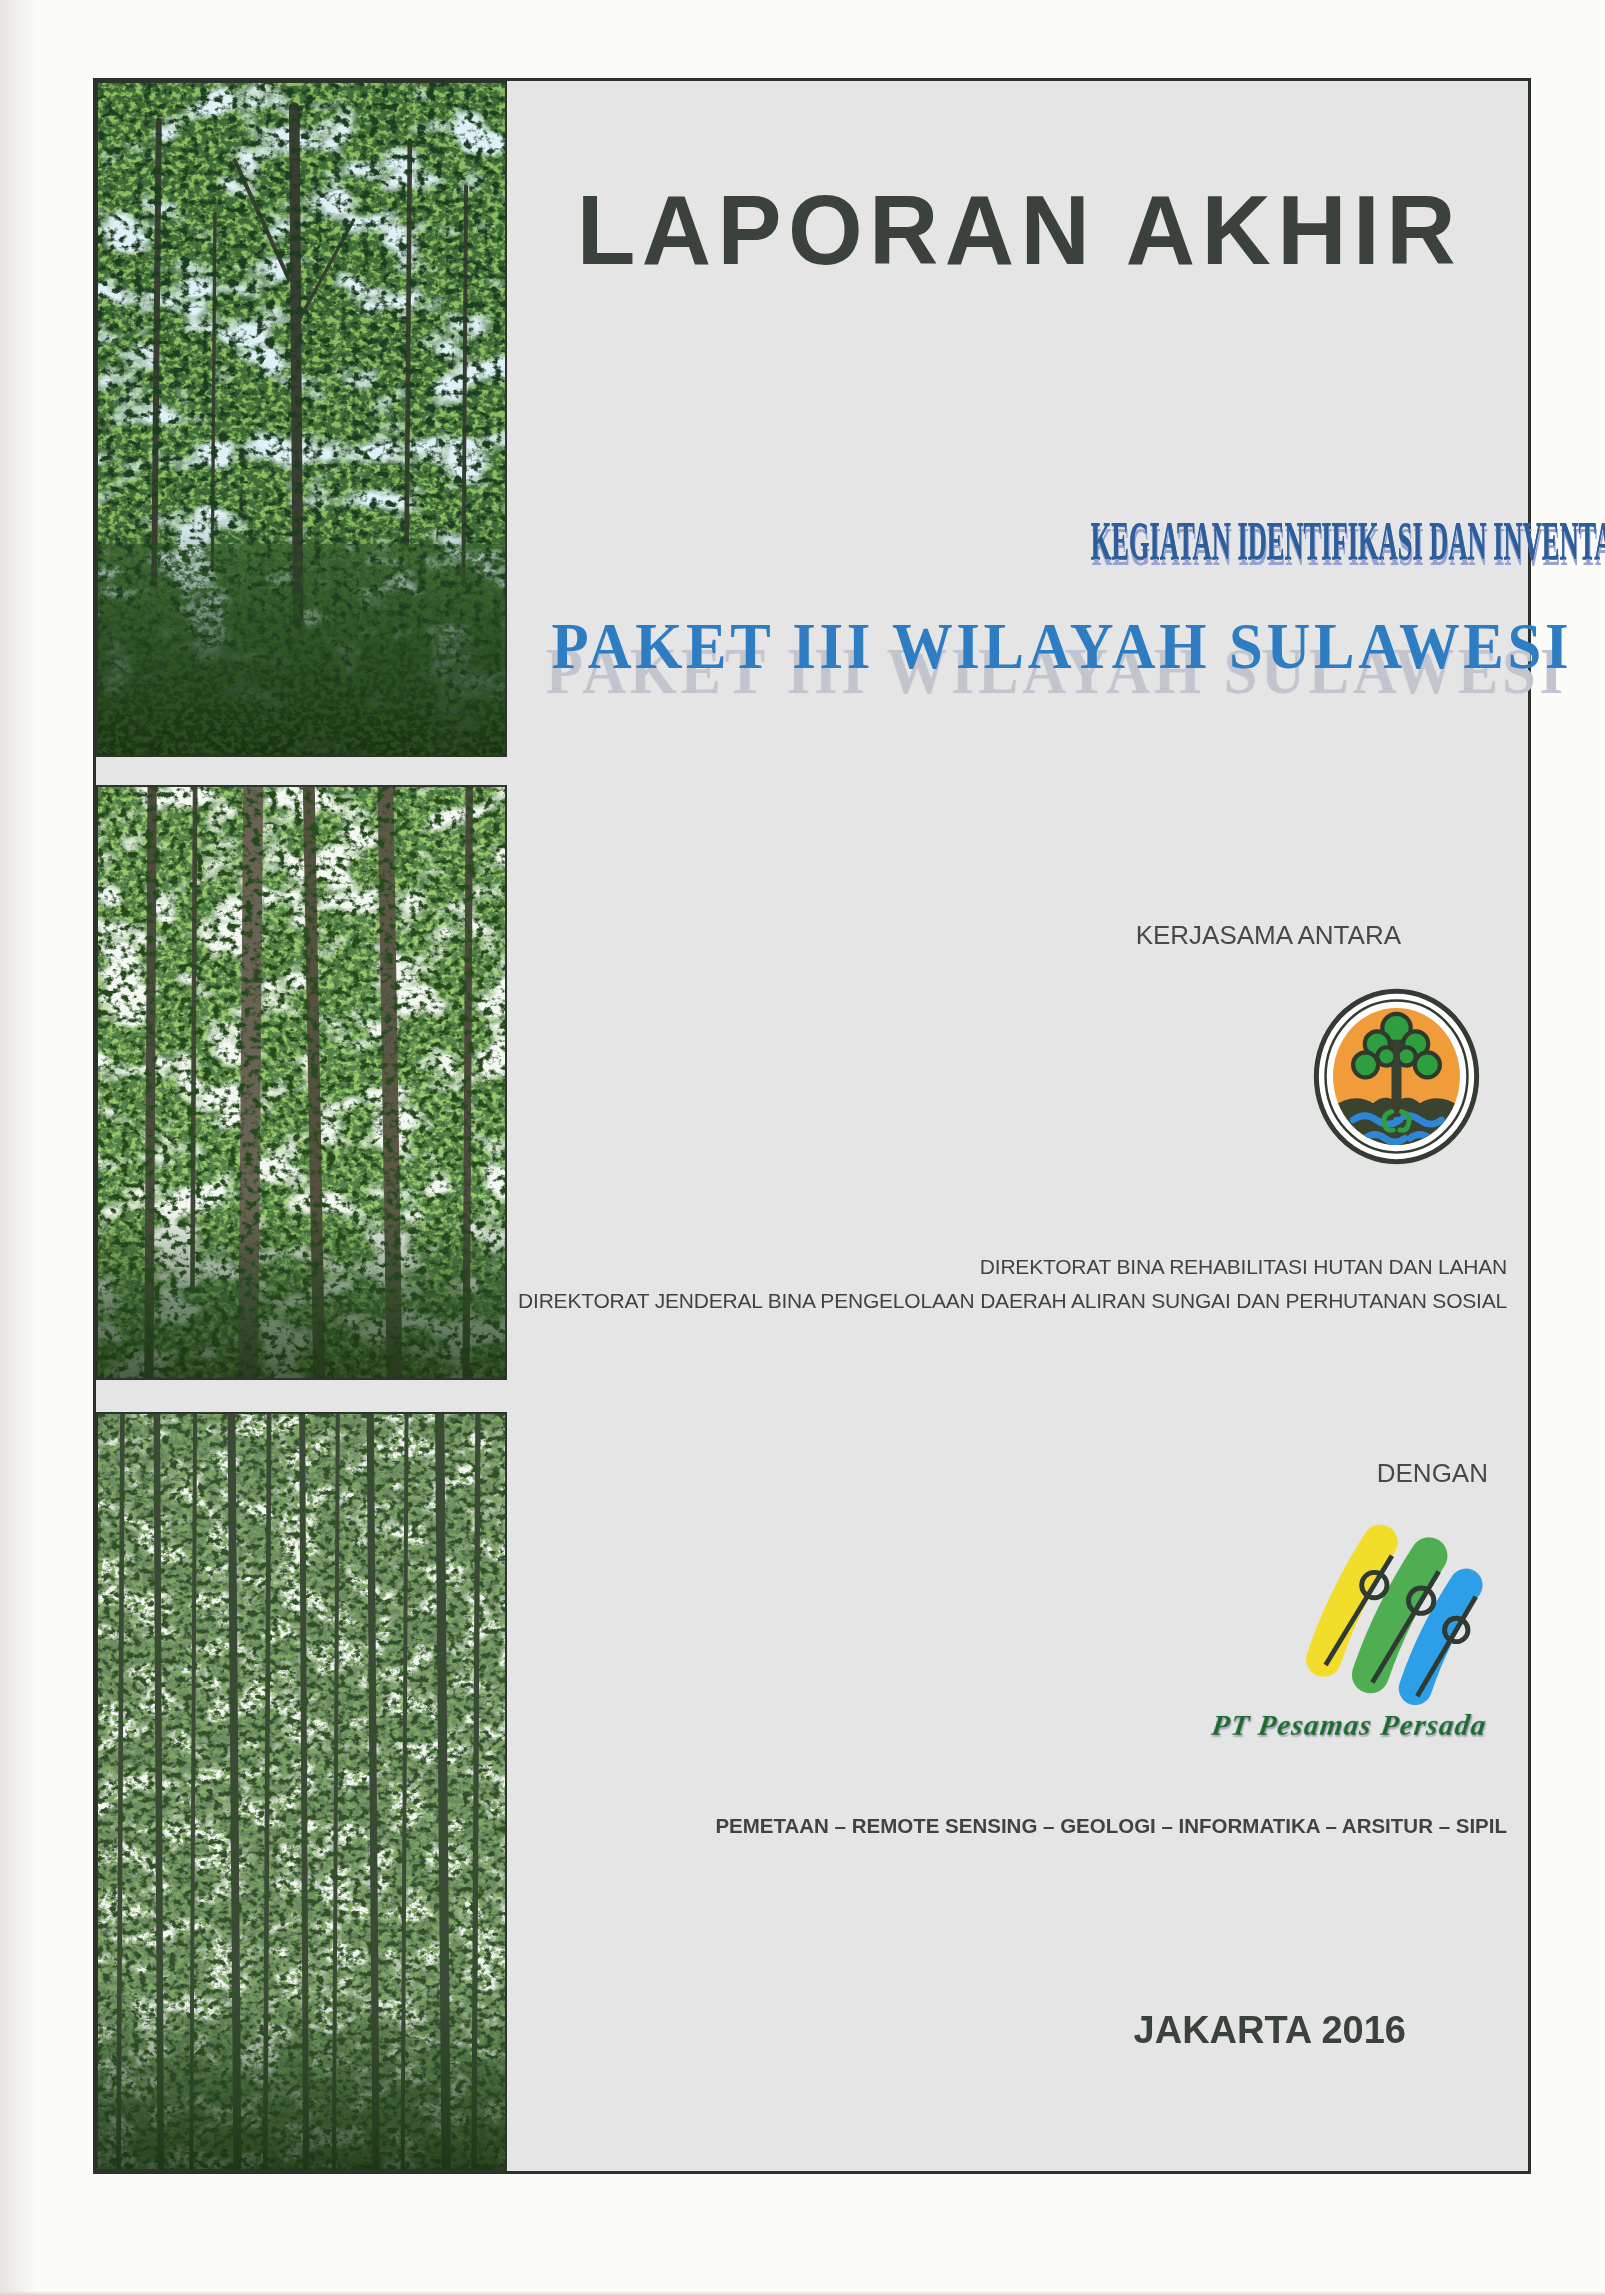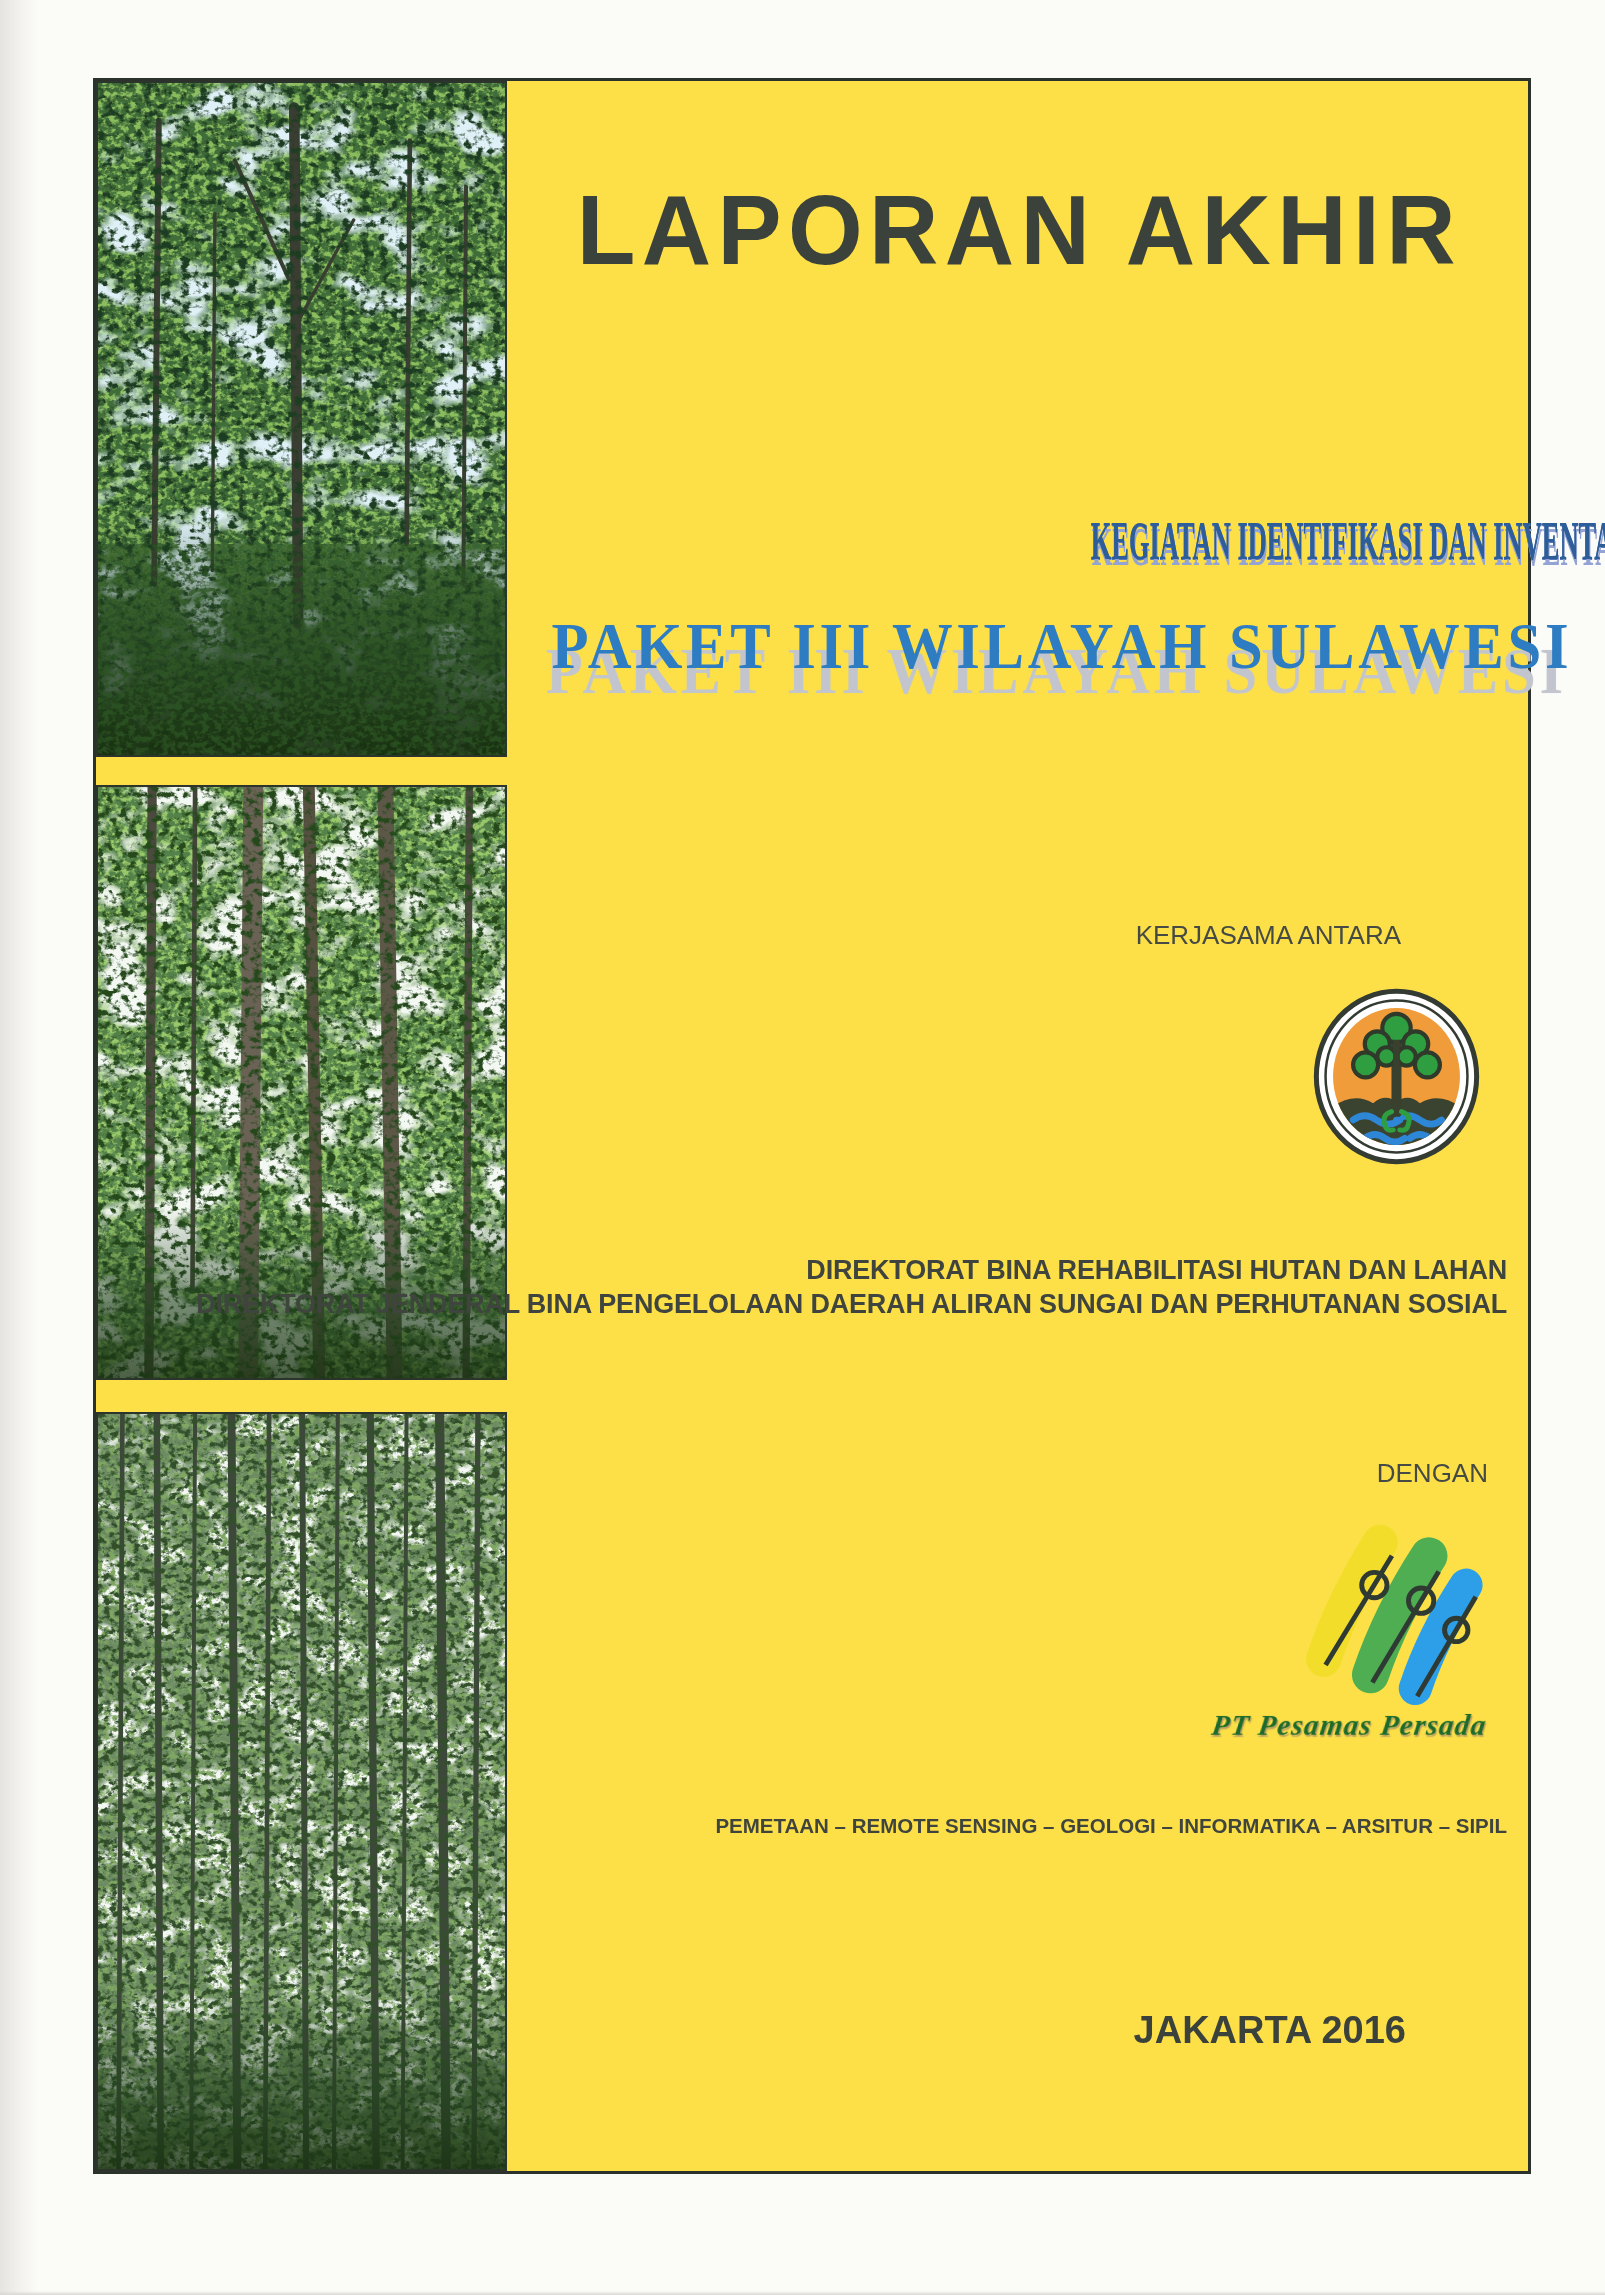--- a/index.html
+++ b/index.html
@@ -10,21 +10,21 @@
     color:#40463f;
   }
   .abs{position:absolute;}
   
   .scan-edge{left:0;top:0;width:38px;height:100%;
     background:linear-gradient(90deg,#e5e4e0 0%,#f3f2ef 55%,rgba(243,242,239,0) 100%);}
   .scan-bottom{left:0;bottom:0;width:100%;height:4px;background:linear-gradient(180deg,rgba(0,0,0,0),#d8d7d3);}
 
   
   .frame{left:93px;top:78px;width:1438px;height:2096px;box-sizing:border-box;
-    border:3.3px solid #2b322b;background:#fde047;}
+    border:3.3px solid #2b322b;background:#e5e5e5;}
 
   
   .photo{left:0;width:411px;overflow:hidden;background:#42663a;}
   .photo svg{display:block;width:100%;height:100%;}
   #photo1{top:0;height:676px;}
   #photo2{top:704px;height:595px;}
   #photo3{top:1331px;height:759px;}
 
   .center-col{left:411px;width:1024px;text-align:center;white-space:nowrap;}
 
@@ -44,21 +44,21 @@
     letter-spacing:4px;color:#2e7dc3;transform:scaleX(0.92);
     text-shadow:-6px 24.5px 0.7px #c2c5ce;}
 
   .label-md{font-size:26px;font-weight:normal;color:#454b44;white-space:nowrap;}
   .cooperation-label{top:839px;right:127px;}
   .with-label{top:1377px;right:40px;}
 
   .ministry-logo{top:907px;right:48px;width:167px;height:177px;}
   .ministry-logo svg{width:100%;height:100%;display:block;}
 
-  .org-line{right:21px;font-size:27px;font-weight:bold;letter-spacing:-0.2px;
+  .org-line{right:21px;font-size:21px;font-weight:normal;letter-spacing:-0.2px;
     color:#3f453e;white-space:nowrap;}
   .org-line-1{top:1174px;}
   .org-line-2{top:1208px;}
   .ministry-name{top:1242px;right:21px;font-size:33px;font-weight:bold;
     letter-spacing:-0.7px;color:#3f453e;white-space:nowrap;}
 
   .consultant-logo{top:1430px;right:41px;width:198px;height:195px;}
   .consultant-logo svg{width:100%;height:100%;display:block;}
 
   .consultant-name{top:1628px;right:41px;font-family:"Liberation Serif", serif;

